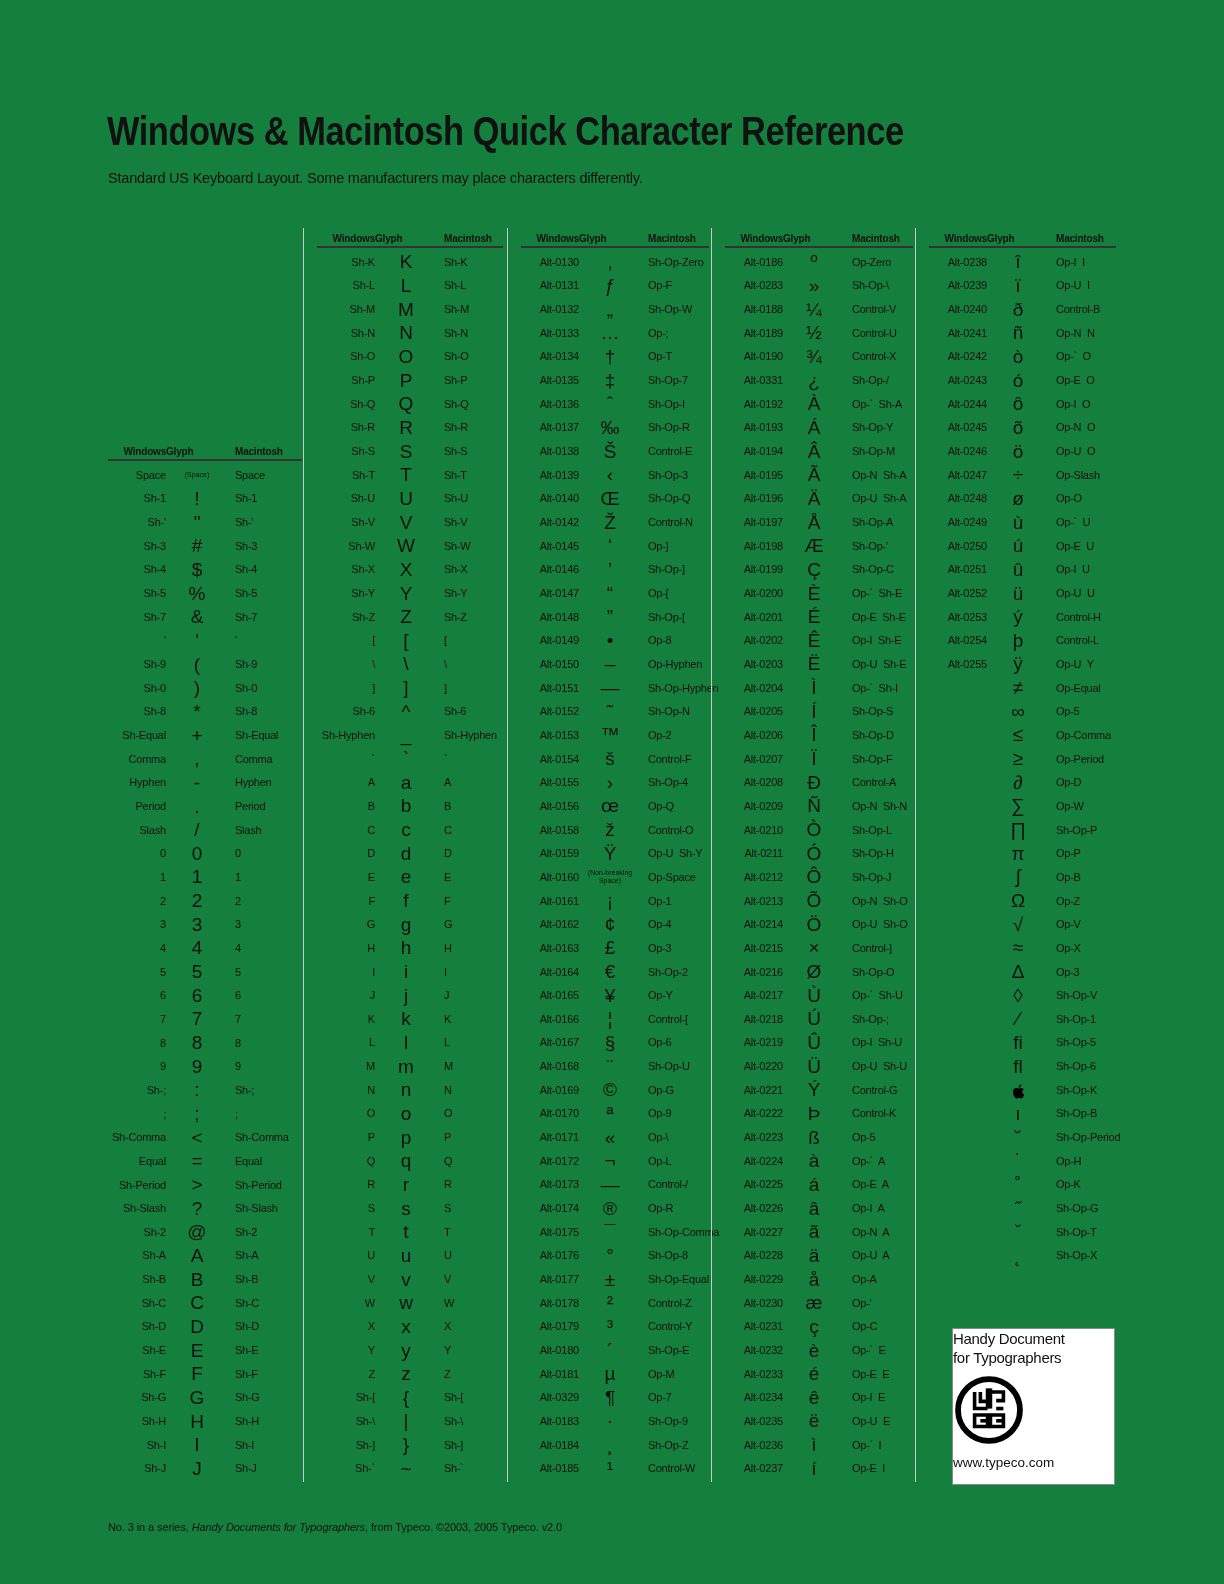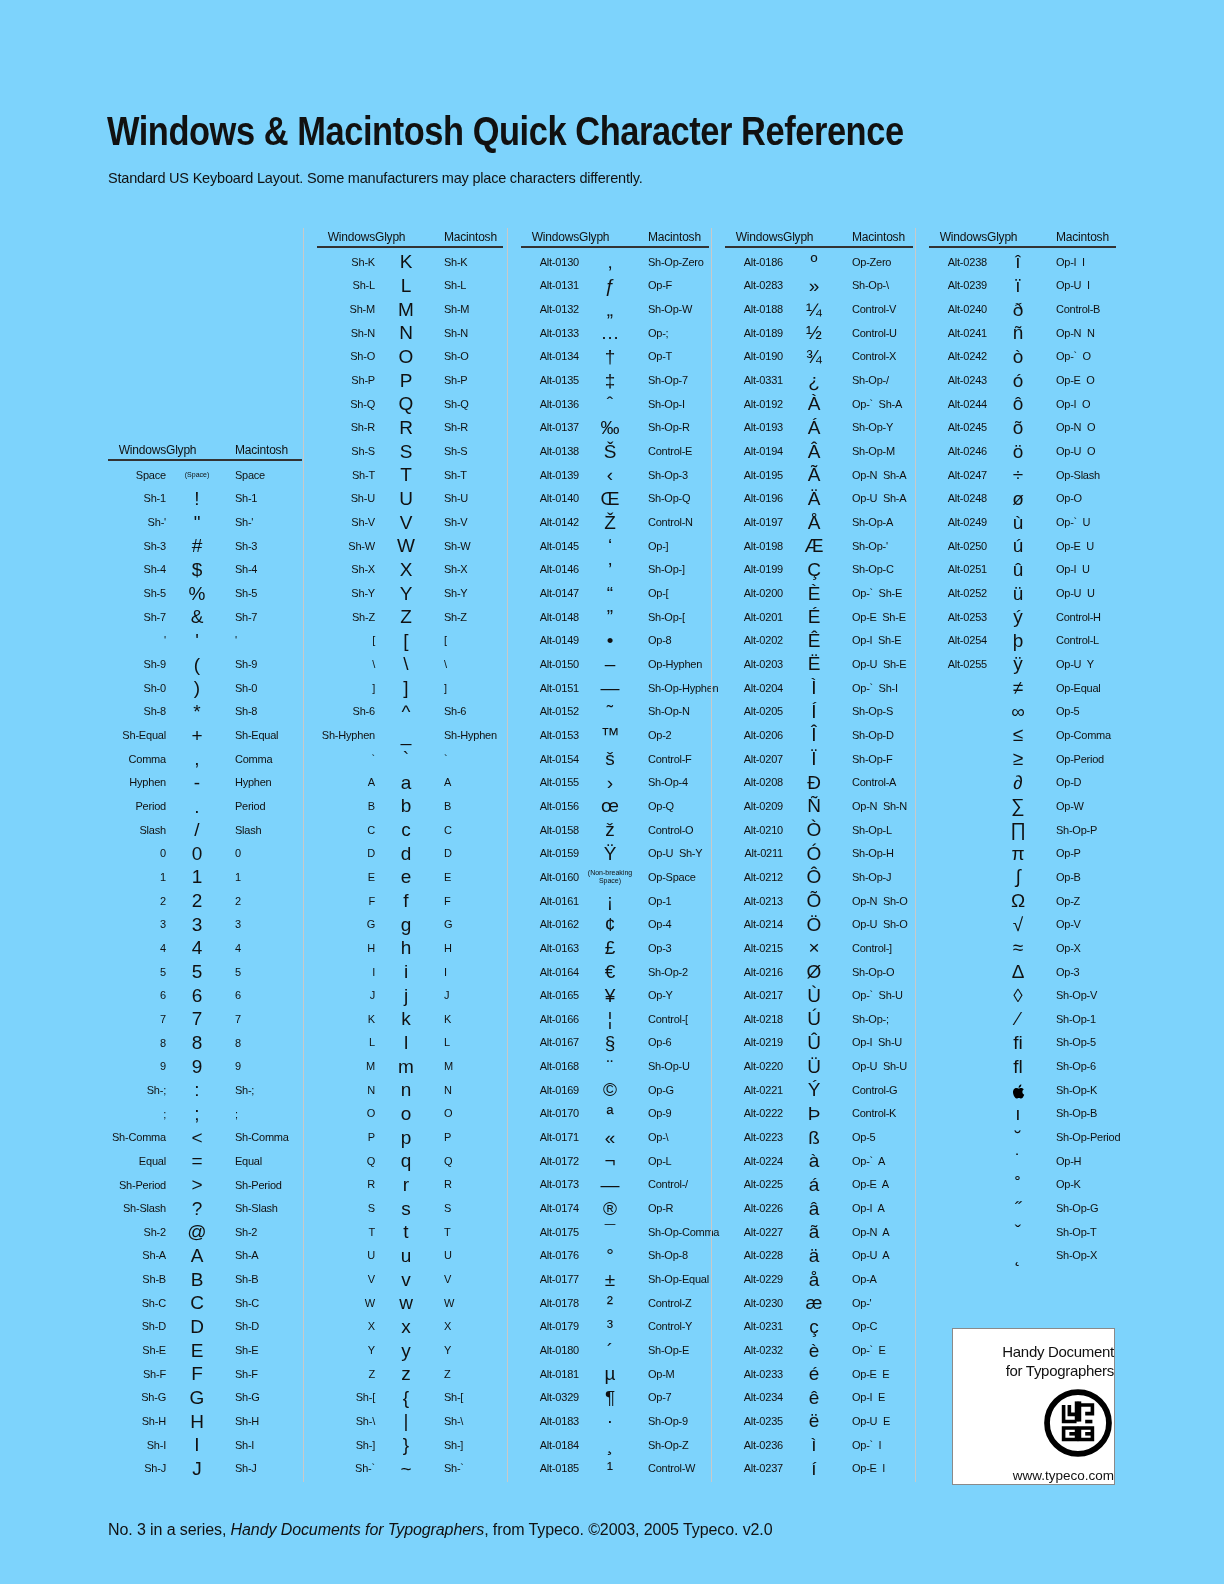--- a/index.html
+++ b/index.html
@@ -1,50 +1,50 @@
 <!DOCTYPE html>
 <html><head>
 <meta charset="utf-8">
 <style>
   *{margin:0;padding:0;box-sizing:border-box}
   html,body{background:#fff}
   body{font-family:"Liberation Sans","DejaVu Sans",sans-serif;color:#111}
-  .page{position:relative;width:1224px;height:1584px;background:#7dd3fc;overflow:hidden}
+  .page{position:relative;width:1224px;height:1584px;background:#15803d;overflow:hidden}
   .title{position:absolute;left:107px;top:109px;font-size:40px;font-weight:700;letter-spacing:-0.5px;
          transform:scaleX(0.86);transform-origin:left top;white-space:nowrap}
   .subtitle{position:absolute;left:108px;top:170px;font-size:14.5px;letter-spacing:-0.2px}
   .intro{position:absolute;left:108px;top:236px;width:197px;font-size:11px;line-height:14.6px;letter-spacing:-0.1px}
   .intro p{margin-bottom:26px}
   .intro b{font-weight:700}
   .gtable{position:absolute}
   #t0{left:108px;top:441px;width:194px}
   #t1{left:317px;top:228px;width:186px}
   #t2{left:521px;top:228px;width:188px}
   #t3{left:725px;top:228px;width:188px}
   #t4{left:929px;top:228px;width:187px}
   .thead{display:grid;grid-template-columns:58px 62px 1fr;align-items:end;height:20px;
          border-bottom:2px solid #333;padding-bottom:2px;margin-bottom:2px}
-  .thead span{font-size:12px;font-weight:400;letter-spacing:-0.2px}
+  .thead span{font-size:10px;font-weight:700;letter-spacing:-0.2px}
   .thead .h0{text-align:right}
   .thead .h1{text-align:left}
   .thead .h2{padding-left:7px}
   .trow{display:grid;grid-template-columns:58px 62px 1fr;align-items:center;height:23.66px}
   .cw{text-align:right;font-size:11px;letter-spacing:-0.2px;white-space:pre}
   .cg{text-align:center;font-size:19px;line-height:1}
   .cg.sm{font-size:7px;line-height:7.5px;white-space:normal}
   .cg svg{vertical-align:middle}
   .cm{padding-left:7px;font-size:11px;letter-spacing:-0.25px;white-space:pre}
   .divider{position:absolute;top:228px;height:1254px;width:1px;background:#c9c9c9}
   #d0{left:303px}#d1{left:507px}#d2{left:711px}#d3{left:915px}
   .logobox{position:absolute;left:952px;top:1328px;width:163px;height:157px;border:1px solid #8a8a8a;
-           text-align:right;padding-top:13px;background:#fff}
+           text-align:left;background:#fff}
   .logobox .l1,.logobox .l2{font-size:15px;letter-spacing:-0.3px;line-height:19px}
   .logobox svg.mark{margin-top:7px}
   .logobox .url{font-size:13.5px;margin-top:5px}
-  .footer{position:absolute;left:108px;top:1521px;font-size:16px;letter-spacing:-0.1px;white-space:pre}
+  .footer{position:absolute;left:108px;top:1521px;font-size:11px;letter-spacing:-0.1px;white-space:pre}
   .footer i{font-style:italic}
 </style>
 </head>
 <body>
 
 <div class="page">
 
   <h1 class="title">Windows &amp; Macintosh Quick Character Reference</h1>
   <p class="subtitle">Standard US Keyboard Layout. Some manufacturers may place characters differently.</p>
 

